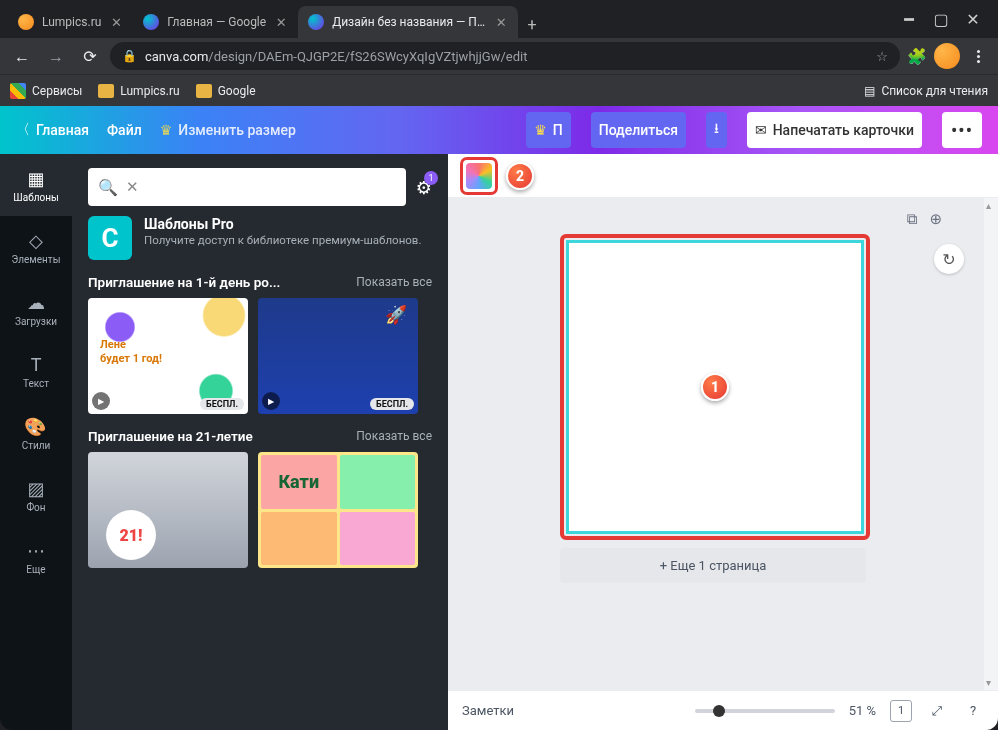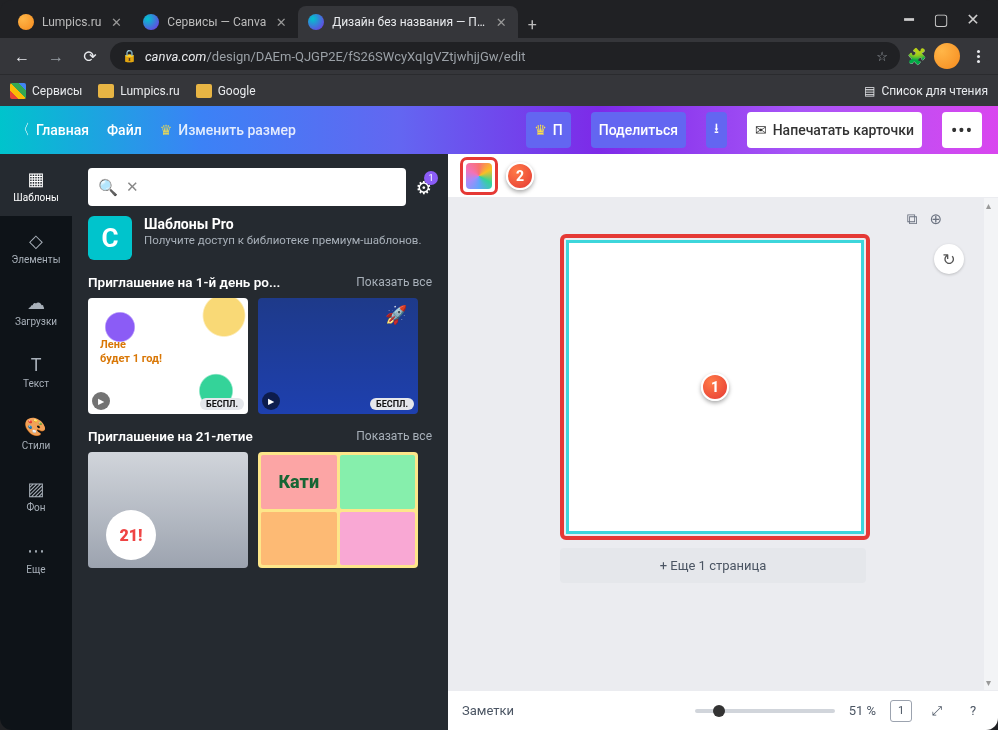--- a/index.html
+++ b/index.html
@@ -19,21 +19,21 @@
 .winbtns { display: flex; gap: 18px; padding: 0 10px; color: #ccc; }
 .winbtn { width: 14px; height: 14px; display: flex; align-items: center; justify-content: center; cursor: pointer; }
 
 
 .urlbar-row { height: 36px; background: #35363a; display: flex; align-items: center; padding: 0 8px; gap: 6px; }
 .navbtn { width: 28px; height: 28px; display: flex; align-items: center; justify-content: center; color: #9aa0a6; cursor: pointer; border-radius: 50%; }
 .navbtn.enabled { color: #e8eaed; }
 .urlfield { flex: 1; height: 28px; background: #202124; border-radius: 14px; display: flex; align-items: center; padding: 0 12px; gap: 8px; color: #9aa0a6; font-size: 13px; }
 .urlfield .lock { font-size: 12px; }
 .urlfield .url-text { flex: 1; white-space: nowrap; overflow: hidden; }
-.urlfield .url-host { color: #e8eaed; font-style: italic; }
+.urlfield .url-host { color: #e8eaed; }
 .ext-icon { width: 22px; height: 22px; display: flex; align-items: center; justify-content: center; cursor: pointer; color: #e8eaed; }
 .avatar { width: 26px; height: 26px; border-radius: 50%; background: radial-gradient(circle at 30% 30%, #ffb648, #f68b1e); cursor: pointer; }
 .menu-dots { width: 24px; display: flex; flex-direction: column; gap: 2px; align-items: center; justify-content: center; cursor: pointer; }
 .menu-dots span { width: 3px; height: 3px; background: #e8eaed; border-radius: 50%; }
 
 
 .bookmarks { height: 32px; background: #35363a; border-top: 1px solid #2a2b2e; display: flex; align-items: center; padding: 0 10px; gap: 16px; color: #e8eaed; font-size: 12px; }
 .bm-item { display: flex; align-items: center; gap: 6px; cursor: pointer; }
 .bm-icon { width: 16px; height: 16px; border-radius: 2px; }
 .bm-apps { background: linear-gradient(45deg, #ea4335 25%, #fbbc05 25% 50%, #34a853 50% 75%, #4285f4 75%); }
@@ -134,21 +134,21 @@
 
 <div class="titlebar">
   <div class="tabs-row">
     <div class="tab">
       <span class="favicon orange"></span>
       <span class="tab-title">Lumpics.ru</span>
       <span class="tab-close">✕</span>
     </div>
     <div class="tab">
       <span class="favicon canva"></span>
-      <span class="tab-title">Сервисы — Canva</span>
+      <span class="tab-title">Главная — Google</span>
       <span class="tab-close">✕</span>
     </div>
     <div class="tab active">
       <span class="favicon canva"></span>
       <span class="tab-title">Дизайн без названия — Пригл</span>
       <span class="tab-close">✕</span>
     </div>
     <div class="newtab">+</div>
   </div>
   <div class="winbtns">

